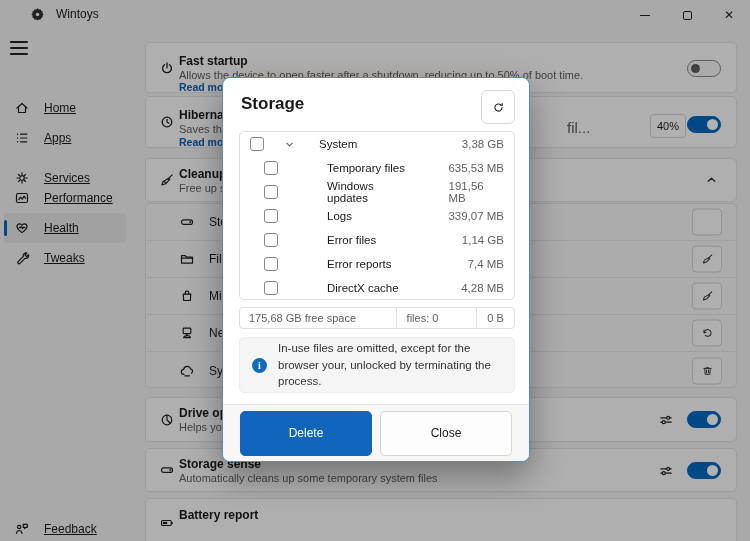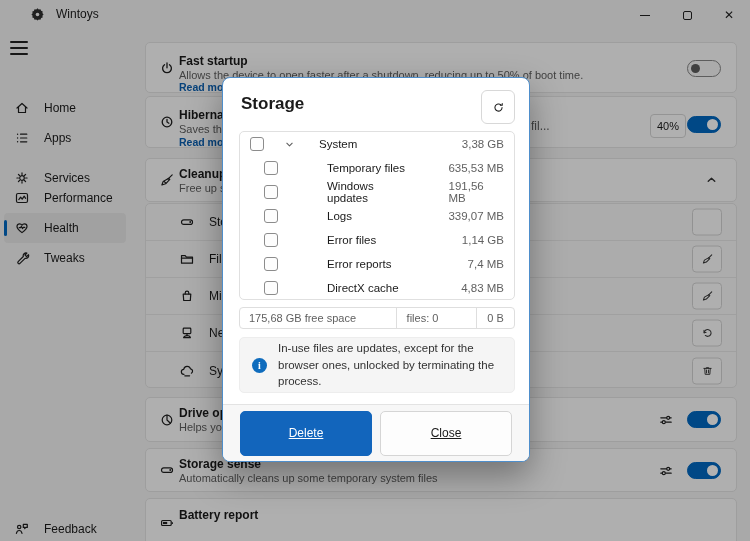--- a/index.html
+++ b/index.html
@@ -22,21 +22,21 @@
   .glyph-min { width:10px; height:1px; background:#222; }
   .glyph-max { width:9px; height:9px; border:1px solid #222; border-radius:2px; }
   .glyph-close { font-size:12px; line-height:1; }
 
   
   .sidebar { position:absolute; top:30px; bottom:0; left:0; width:132px; z-index:2; }
   .hamburger { position:absolute; left:10px; top:11px; width:18px; height:14px;
     display:flex; flex-direction:column; justify-content:space-between; }
   .hamburger span { height:1.6px; background:#222; border-radius:1px; }
   .nav-item { position:absolute; left:4px; width:122px; height:30px; border-radius:4px;
-    display:flex; align-items:center; padding-left:10px; }
+    display:flex; align-items:center; padding-left:10px;text-decoration:underline; }
   .nav-item .lbl { margin-left:14px; font-size:12px; }
   .nav-item.sel { background:#e7e7e7; }
   .nav-item.sel::before { content:""; position:absolute; left:0; top:7px; width:3px; height:16px;
     border-radius:2px; background:#0067c0; }
 
   
   .card { position:absolute; left:145px; width:592px; background:#fbfbfb;
     border:1px solid #e2e2e2; border-radius:5px; }
   .row-icon { position:absolute; left:13px; top:50%; transform:translateY(-50%); }
   .card .title { position:absolute; left:33px; font-size:12px; font-weight:700; white-space:nowrap; }
@@ -62,21 +62,21 @@
   .sub-row .lbl { margin-left:14px; font-size:12px; }
   .act-btn { position:absolute; right:14px; top:50%; transform:translateY(-50%); width:30px; height:27px;
     background:#fbfbfb; border:1px solid #d2d2d2; border-radius:4px;
     display:flex; align-items:center; justify-content:center; color:#3a3a3a; }
 
   .sliders-icon { position:absolute; width:16px; height:16px; color:#1f1f1f; }
   .gen-btn { position:absolute; right:14px; top:12px; width:60px; height:28px; background:#fdfdfd;
     border:1px solid #d4d4d4; border-radius:4px; font-size:12px;
     display:flex; align-items:center; justify-content:center; }
   .chevron-exp { position:absolute; right:18px; top:50%; transform:translateY(-50%); color:#333; }
-  .frag-right { position:absolute; font-size:12px; color:#5d5d5d; }
+  .frag-right { position:absolute; font-size:15px; color:#5d5d5d;margin-left:36px; }
 
   
   .smoke { position:absolute; inset:0; background:rgba(0,0,0,0.30); z-index:40; }
 
   
   .dialog { position:absolute; left:222px; top:77px; width:308px; height:385px; z-index:60;
     background:#ffffff; border:1px solid #4e8ecb; border-radius:8px;
     box-shadow:0 14px 34px rgba(0,0,0,0.35); }
   .dlg-title { position:absolute; left:18px; top:16px; font-size:17px; font-weight:700; }
   .refresh-btn { position:absolute; right:14px; top:12px; width:34px; height:34px;
@@ -106,21 +106,21 @@
     display:flex; align-items:center; }
   .info-ic { width:15px; height:15px; border-radius:50%; background:#0f6cbd; color:#fff;
     font-size:10px; font-weight:700; font-family:"Liberation Serif", serif;
     display:flex; align-items:center; justify-content:center; margin:0 11px 0 12px; flex:none; }
   .info-txt { font-size:11.5px; color:#323232; line-height:1.45; padding-right:12px; }
 
   .dlg-footer { position:absolute; left:0; right:0; bottom:0; height:57px; background:#f7f7f7;
     border-top:1px solid #e3e3e3; border-radius:0 0 7px 7px;
     display:flex; align-items:center; gap:8px; padding:0 17px; }
   .btn { flex:1; height:45px; border-radius:5px; font-size:12px;
-    display:flex; align-items:center; justify-content:center;text-decoration:underline; }
+    display:flex; align-items:center; justify-content:center; }
   .btn-primary { background:#1265bc; border:1px solid #1265bc; color:#fff; }
   .btn-secondary { background:#fdfdfd; border:1px solid #d5d5d5; color:#1a1a1a; }
 </style>
 </head>
 <body>
 
 <div class="titlebar">
   <svg class="app-logo" viewBox="0 0 16 16">
     <path d="M8 2.2l1.2 1.1 1.6-.3.6 1.5 1.5.6-.3 1.6L13.7 8l-1.1 1.2.3 1.6-1.5.6-.6 1.5-1.6-.3L8 13.7l-1.2-1.1-1.6.3-.6-1.5-1.5-.6.3-1.6L2.3 8l1.1-1.2-.3-1.6 1.5-.6.6-1.5 1.6.3z" fill="#2e2e2e"></path>
     <circle cx="8" cy="8" r="1.7" fill="#f3f3f3"></circle>
@@ -385,32 +385,32 @@
       <span class="size">1,14 GB</span>
     </div>
     <div class="dlg-row child">
       <div class="cbx"></div>
       <span class="name">Error reports</span>
       <span class="size">7,4 MB</span>
     </div>
     <div class="dlg-row child">
       <div class="cbx"></div>
       <span class="name">DirectX cache</span>
-      <span class="size">4,83 MB</span>
+      <span class="size">4,28 MB</span>
     </div>
   </div>
 
   <div class="free-bar">
     <span class="seg1">175,68 GB free space</span>
     <span class="seg2">files: 0</span>
     <span class="seg3">0 B</span>
   </div>
 
   <div class="info-box">
     <span class="info-ic">i</span>
-    <span class="info-txt">In-use files are updates, except for the browser ones, unlocked by terminating the process.</span>
+    <span class="info-txt">In-use files are omitted, except for the browser your, unlocked by terminating the process.</span>
   </div>
 
   <div class="dlg-footer">
     <div class="btn btn-primary">Delete</div>
     <div class="btn btn-secondary">Close</div>
   </div>
 </div>
 
 </body></html>

